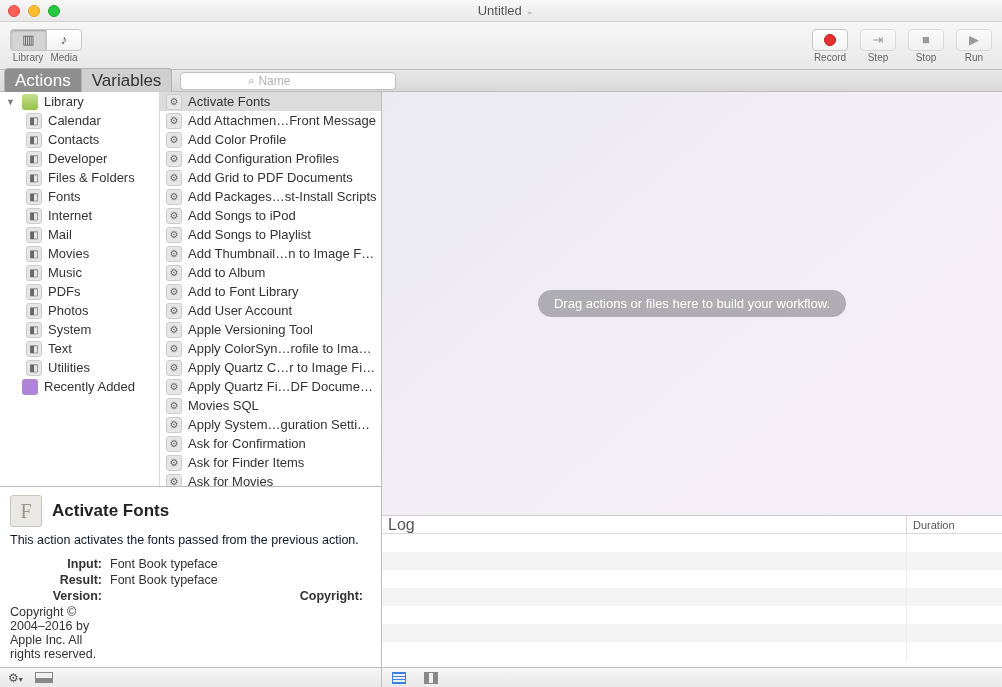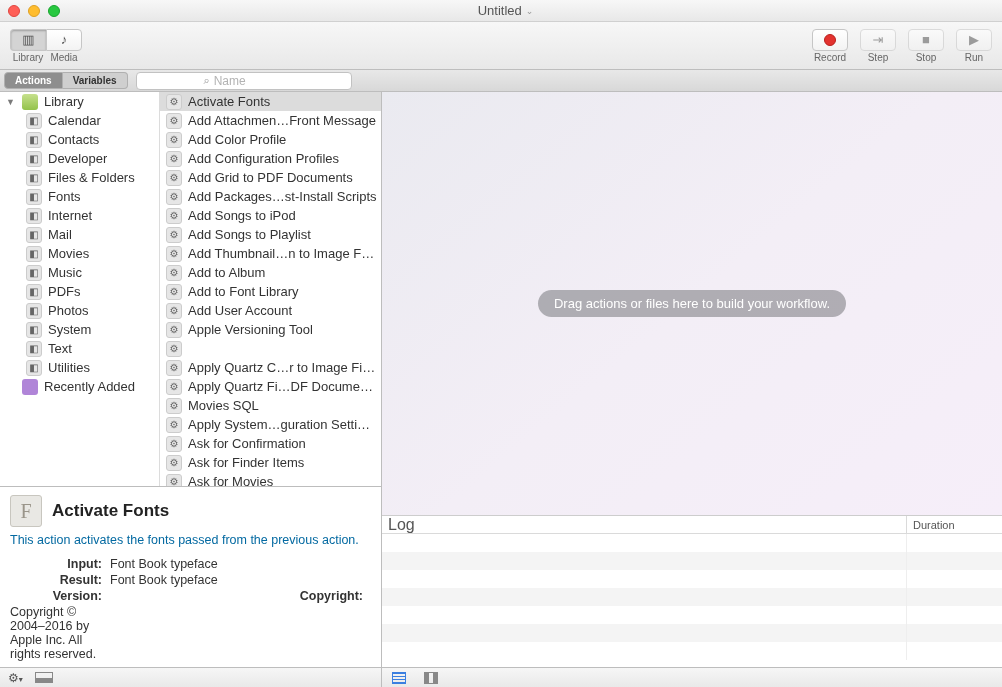--- a/index.html
+++ b/index.html
@@ -66,26 +66,26 @@
 
   
   .filterbar {
     height: 22px;
     background: linear-gradient(#e8e8e8, #d8d8d8);
     border-bottom: 1px solid #bdbdbd;
     display: flex; align-items: center;
   }
   .seg { display: flex; margin-left: 4px; }
   .seg-btn {
-    font-size: 10px;
+    font-size: 17px;
     padding: 2px 10px;
     background: #cfcfcf;
     border: 1px solid #b0b0b0;
     color: #333;
-    font-weight: 700;
+    font-weight: 400;
   }
   .seg-btn:first-child { border-top-left-radius: 4px; border-bottom-left-radius: 4px; }
   .seg-btn:last-child { border-top-right-radius: 4px; border-bottom-right-radius: 4px; border-left: 0; }
   .seg-active { background: #8e8e8e; color: #fff; }
   .searchbox {
     margin-left: 8px; margin-right: 8px;
     flex: none;
     width: 216px;
     height: 18px;
     border: 1px solid #c2c2c2;
@@ -131,21 +131,21 @@
     font-size: 12.5px;
   }
   .desc-head { display: flex; align-items: center; gap: 10px; margin-bottom: 6px; }
   .desc-icon {
     width: 32px; height: 32px;
     background: #e9e8e4; border: 1px solid #c8c6bf; border-radius: 3px;
     display: flex; align-items: center; justify-content: center; color: #9a958a;
     font-family: Georgia, serif; font-size: 20px;
   }
   .desc-title { font-size: 17px; font-weight: 700; color: #222; }
-  .desc-text { margin: 6px 0 10px 0; color: #0369a1; }
+  .desc-text { margin: 6px 0 10px 0; color: #0f172a; }
   .meta { display: grid; grid-template-columns: 100px 1fr; row-gap: 2px; }
   .meta .k { text-align: right; font-weight: 700; padding-right: 8px; }
   .meta .v { }
 
   
   .bottombar-left {
     height: 20px; border-top: 1px solid #bdbdbd;
     background: linear-gradient(#f6f6f6, #e9e9e9);
     display: flex; align-items: center; gap: 12px; padding: 0 8px;
   }
@@ -382,20 +382,21 @@
           <div class="row">
             <span class="row-icon gen-icon">⚙</span>
             <span class="row-text">Add User Account</span>
           </div>
           <div class="row">
             <span class="row-icon gen-icon">⚙</span>
             <span class="row-text">Apple Versioning Tool</span>
           </div>
           <div class="row">
             <span class="row-icon gen-icon">⚙</span>
+            <span class="row-text">Apply ColorSyn…rofile to Images</span>
           </div>
           <div class="row">
             <span class="row-icon gen-icon">⚙</span>
             <span class="row-text">Apply Quartz C…r to Image Files</span>
           </div>
           <div class="row">
             <span class="row-icon gen-icon">⚙</span>
             <span class="row-text">Apply Quartz Fi…DF Documents</span>
           </div>
           <div class="row">

